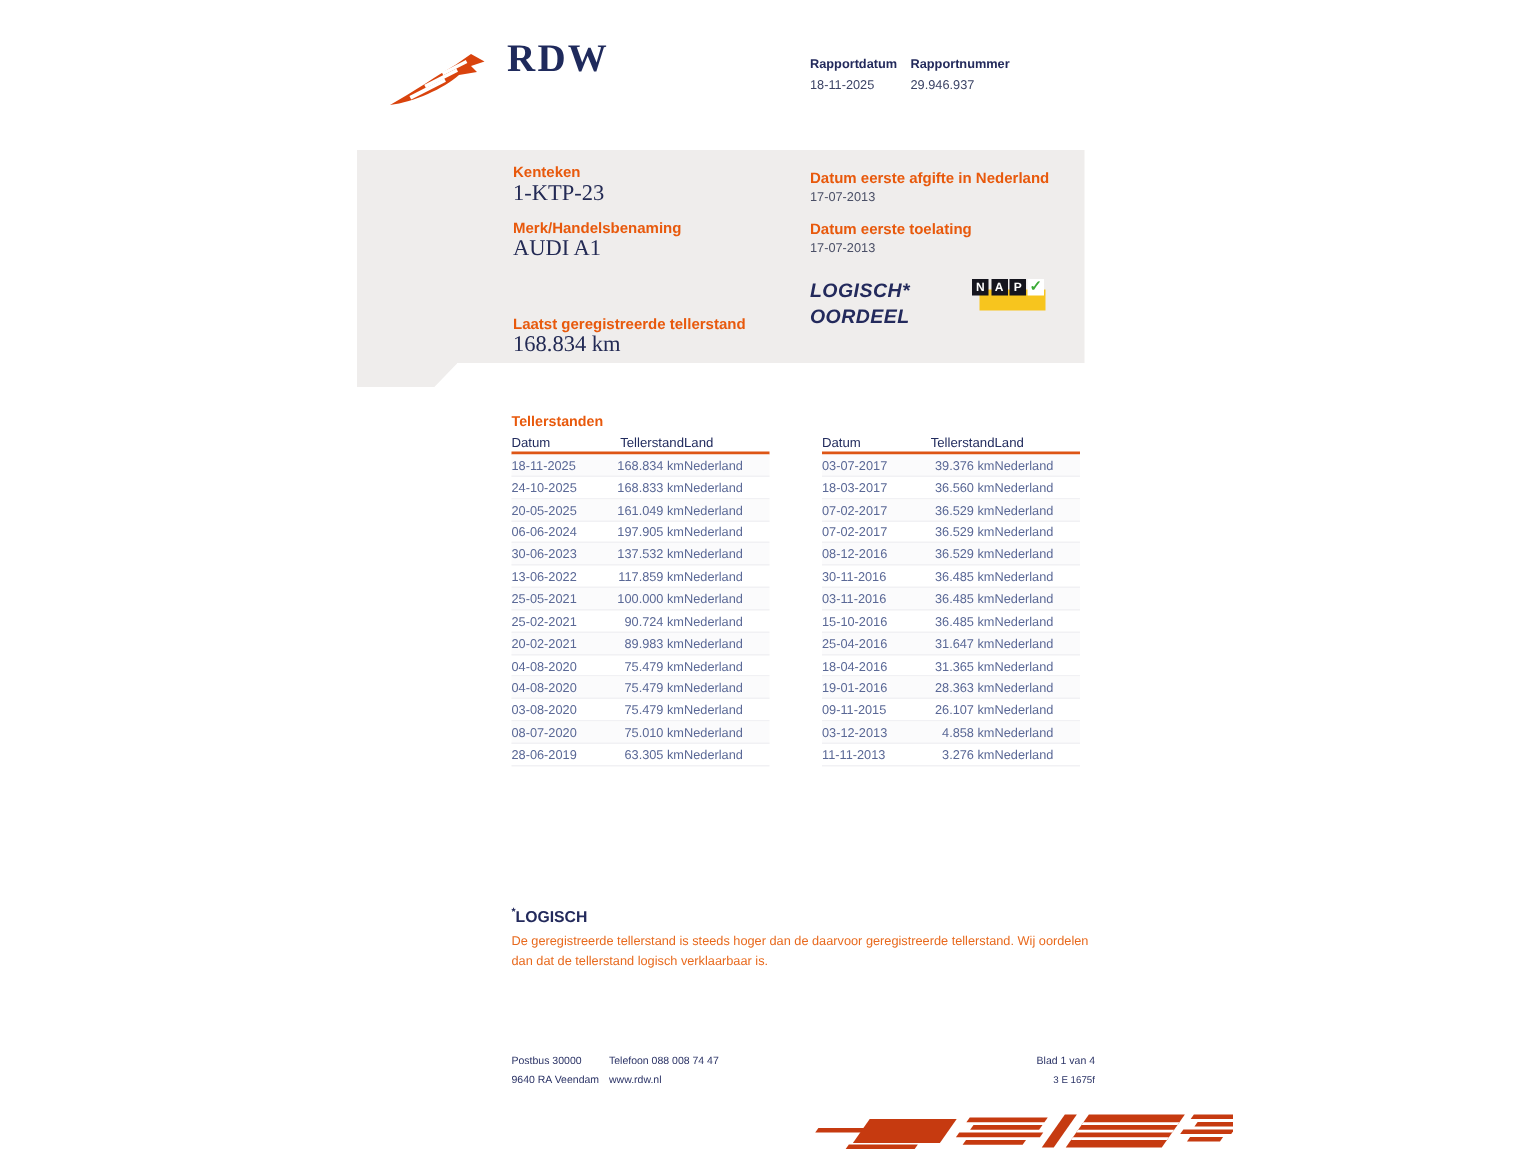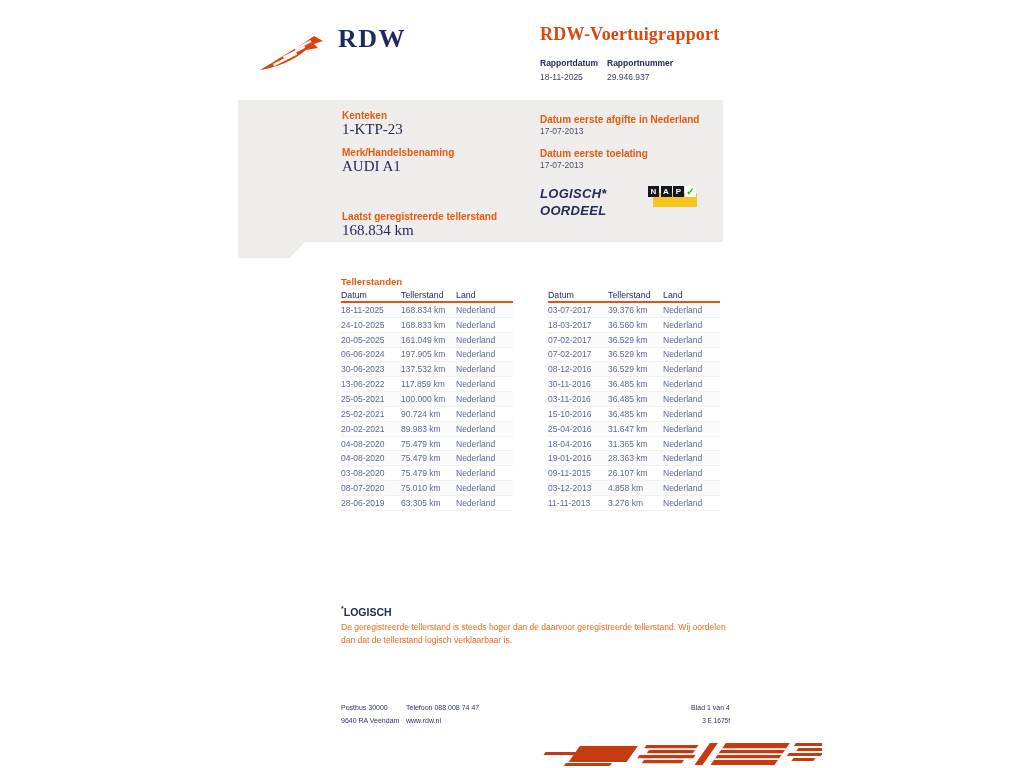--- a/index.html
+++ b/index.html
@@ -33,21 +33,21 @@
   .nap-check { position:absolute; top:0; left:37px; width:11px; height:11px; background:#fff; color:#3aaa35; font-size:10px; font-weight:bold; text-align:center; line-height:11px; }
 
   
   .section-title { position:absolute; left:341px; top:276px; font-size:9.5px; font-weight:bold; color:#e8590c; }
   .tables-wrap { position:absolute; left:341px; top:289px; width:379px; display:flex; justify-content:space-between; }
   .mtable { width:172px; font-size:8.5px; }
   .t-head { display:flex; height:14px; align-items:center; font-weight:normal; font-size:8.8px; color:#222c5e; border-bottom:2px solid #dd5515; }
   .t-row { display:flex; height:14.85px; align-items:center; color:#5a6896; border-bottom:1px solid #f1f1f4; }
   .t-row:nth-child(odd) { background:#fbfbfc; }
   .c1 { width:60px; text-align:left; }
-  .c2 { width:55px; }
+  .c2 { width:55px; text-align:right; }
   .c3 { flex:1; }
 
   
   .verdict-head { position:absolute; left:341px; top:605px; font-size:10.5px; font-weight:bold; color:#232a5c; }
   .verdict-head sup { font-size:7px; }
   .verdict-text { position:absolute; left:341px; top:621px; width:392px; font-size:8.5px; line-height:13px; color:#e8691d; }
 
   
   .footer { position:absolute; left:341px; top:701px; width:389px; display:flex; font-size:7px; color:#2b3366; line-height:13px; }
   .f-col1 { width:65px; }
@@ -70,21 +70,20 @@
       <g fill="#ffffff">
         <rect x="16" y="30" width="26" height="2.6" transform="rotate(-27 29 31)"></rect>
         <rect x="26" y="23" width="24" height="2.4" transform="rotate(-27 38 24)"></rect>
         <rect x="38" y="16" width="18" height="2.2" transform="rotate(-27 47 17)"></rect>
       </g>
     </svg>
     <div class="logo-text">RDW</div>
   </div>
 
   <div class="title-block">
-    <div class="doc-title">RDW-Voertuigrapport</div>
     <div class="report-meta">
       <div class="meta-col1">
         <div class="meta-label">Rapportdatum</div>
         <div class="meta-value">18-11-2025</div>
       </div>
       <div class="meta-col2">
         <div class="meta-label">Rapportnummer</div>
         <div class="meta-value">29.946.937</div>
       </div>
     </div>

